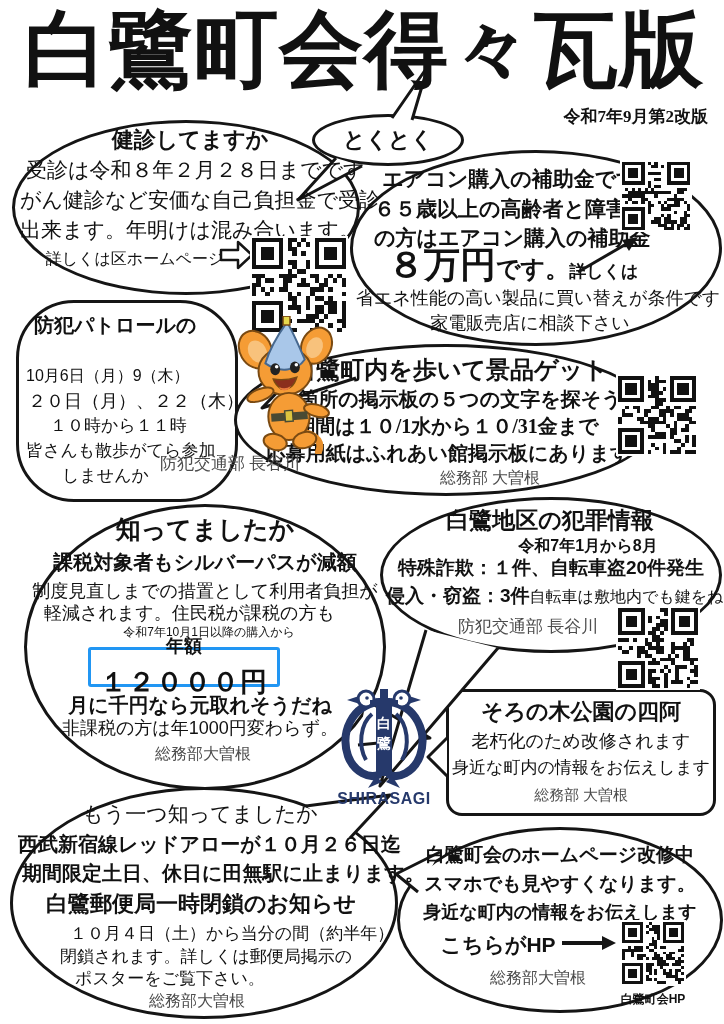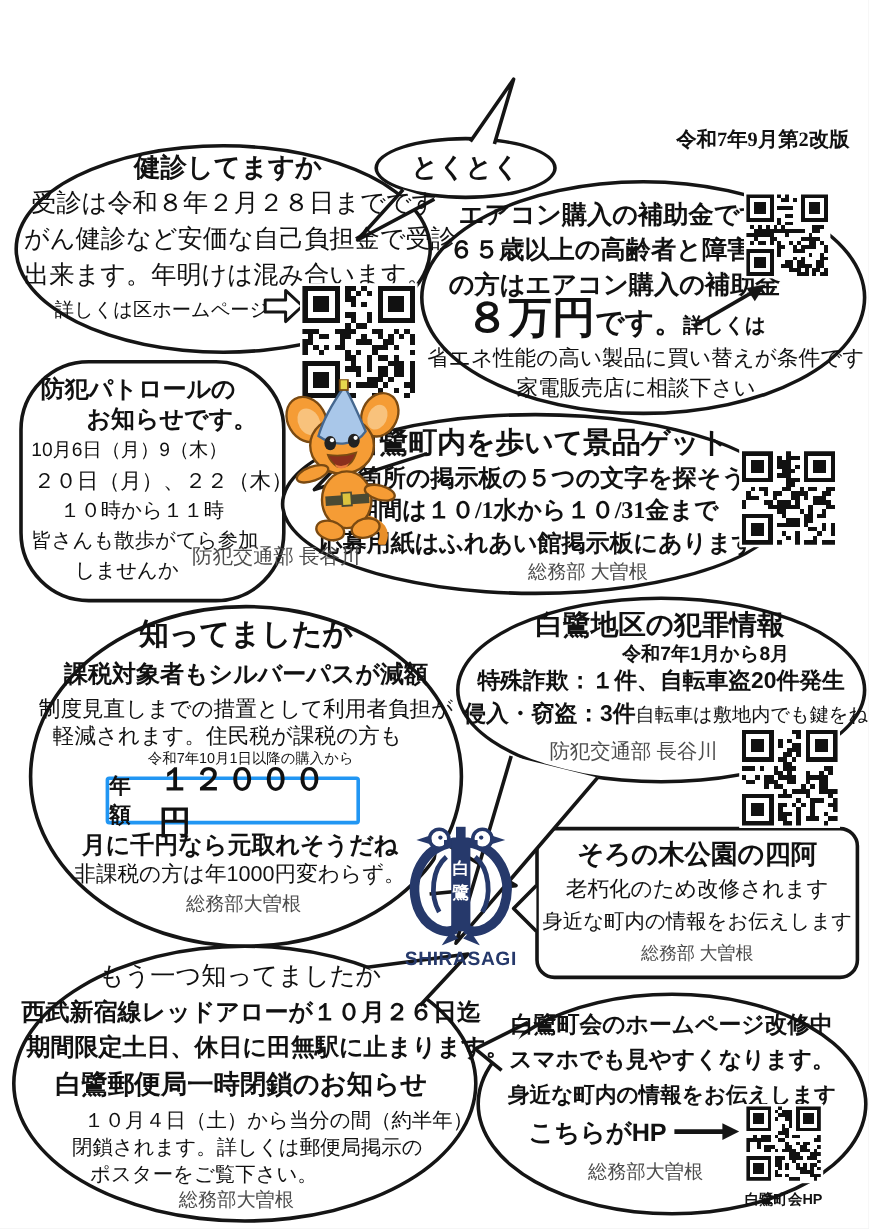--- a/index.html
+++ b/index.html
@@ -19,20 +19,21 @@
   #arrows{position:absolute;left:0;top:0;z-index:4;pointer-events:none;}
   .price-box{position:absolute;border:3px solid #2196f3;border-radius:3px;background:#fff;
              display:flex;align-items:center;justify-content:center;gap:6px;z-index:3;box-sizing:border-box;}
   .z6{z-index:6;}
 </style>
 </head>
 <body>
 
 <div id="page">
 
+  <div class="t serif b" style="left:24px;top:4px;width:690px;font-size:84px;letter-spacing:1px;line-height:1.1;">白鷺町会得々瓦版</div>
   <div class="t serif b" style="left:508px;top:107px;width:200px;font-size:17px;text-align:right;">令和7年9月第2改版</div>
 
   <div class="bubble ellipse" style="left:350px;top:150px;width:372px;height:196px;"></div>
   <div class="bubble ellipse" style="left:12px;top:120px;width:348px;height:175px;"></div>
   <div class="bubble ellipse" style="left:312px;top:114px;width:152px;height:52px;"></div>
   <div class="bubble" style="left:16px;top:300px;width:222px;height:202px;border-radius:58px;"></div>
   <div class="bubble ellipse" style="left:234px;top:344px;width:424px;height:152px;"></div>
   <div class="bubble ellipse" style="left:24px;top:504px;width:362px;height:286px;"></div>
   <div class="bubble ellipse" style="left:380px;top:497px;width:342px;height:156px;"></div>
   <div class="bubble" style="left:446px;top:689px;width:270px;height:127px;border-radius:16px;border-width:3.5px;"></div>
@@ -314,21 +315,20 @@
         <rect x="20" y="19" width="1" height="1"></rect>
         <rect x="13" y="20" width="1" height="1"></rect>
         <rect x="14" y="20" width="1" height="1"></rect>
         <rect x="15" y="20" width="1" height="1"></rect>
         <rect x="17" y="20" width="1" height="1"></rect>
         <rect x="19" y="20" width="1" height="1"></rect>
         <rect x="20" y="20" width="1" height="1"></rect>
       </svg></div>
 
   <div class="t b sans" style="left:34px;top:313px;width:190px;font-size:20px;">防犯パトロールの</div>
-  <div class="t b sans" style="left:72px;top:338px;width:160px;font-size:20px;">お知らせです。</div>
   <div class="t sans" style="left:26px;top:366px;width:200px;font-size:16px;">10月6日（月）9（木）</div>
   <div class="t sans" style="left:28px;top:391px;width:200px;font-size:18px;">２０日（月）、２２（木）</div>
   <div class="t sans" style="left:50px;top:416px;width:160px;font-size:17px;">１０時から１１時</div>
   <div class="t sans" style="left:26px;top:441px;width:200px;font-size:17px;">皆さんも散歩がてら参加</div>
   <div class="t sans" style="left:62px;top:466px;width:140px;font-size:17px;">しませんか</div>
   <div class="t serif gray z6" style="left:160px;top:454px;width:160px;font-size:17px;">防犯交通部 長谷川</div>
 
   <svg class="abs z6" style="left:228px;top:316px;" width="118" height="138" viewBox="0 0 120 140">
     <path d="M78,118 Q98,124 92,138" fill="none" stroke="#e88f2a" stroke-width="7" stroke-linecap="round"></path>
     <ellipse cx="28" cy="34" rx="16" ry="20" fill="#f59c35" stroke="#7a4a12" stroke-width="2" transform="rotate(-30 28 34)"></ellipse>
@@ -485,21 +485,21 @@
         <rect x="18" y="20" width="1" height="1"></rect>
         <rect x="19" y="20" width="1" height="1"></rect>
         <rect x="20" y="20" width="1" height="1"></rect>
       </svg></div>
 
   <div class="t b sans c" style="left:90px;top:514px;width:230px;font-size:25px;">知ってましたか</div>
   <div class="t b sans c" style="left:32px;top:550px;width:346px;font-size:20px;">課税対象者もシルバーパスが減額</div>
   <div class="t sans c" style="left:30px;top:581px;width:350px;font-size:18px;">制度見直しまでの措置として利用者負担が</div>
   <div class="t sans" style="left:44px;top:603px;width:330px;font-size:18px;">軽減されます。住民税が課税の方も</div>
   <div class="t sans" style="left:44px;top:625px;width:330px;font-size:12px;text-align:center;">令和7年10月1日以降の購入から</div>
-  <div class="price-box" style="left:88px;top:647px;width:212px;height:40px;">
+  <div class="price-box" style="left:88px;top:647px;width:192px;height:40px;flex-direction:column;">
     <span class="b sans" style="font-size:18px;">年額</span>
     <span class="b sans" style="font-size:27px;letter-spacing:1px;">１２０００円</span>
   </div>
   <div class="t b sans c" style="left:38px;top:693px;width:324px;font-size:20px;">月に千円なら元取れそうだね</div>
   <div class="t sans c" style="left:42px;top:718px;width:316px;font-size:18px;">非課税の方は年1000円変わらず。</div>
   <div class="t serif gray c" style="left:118px;top:744px;width:170px;font-size:16px;">総務部大曽根</div>
 
   <div class="t b serif c" style="left:418px;top:507px;width:264px;font-size:23px;">白鷺地区の犯罪情報</div>
   <div class="t b sans c" style="left:488px;top:536px;width:200px;font-size:16px;">令和7年1月から8月</div>
   <div class="t b sans c" style="left:390px;top:557px;width:322px;font-size:19px;">特殊詐欺：１件、自転車盗20件発生</div>

